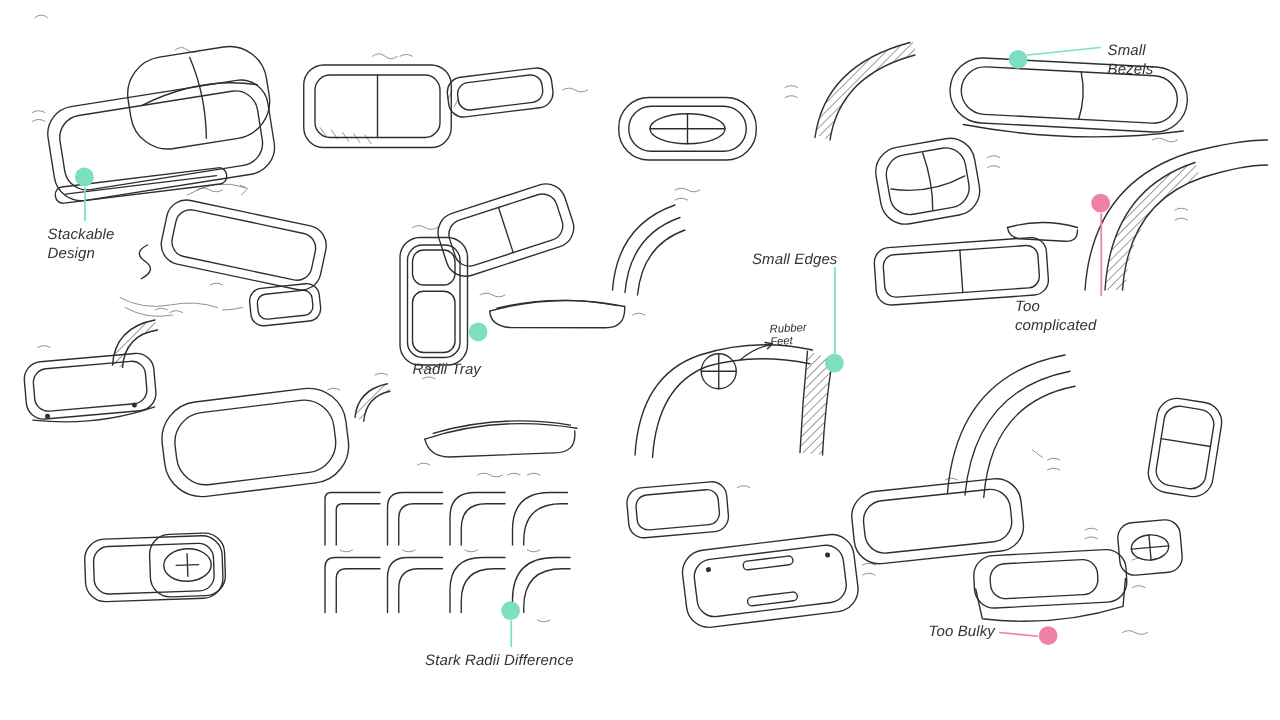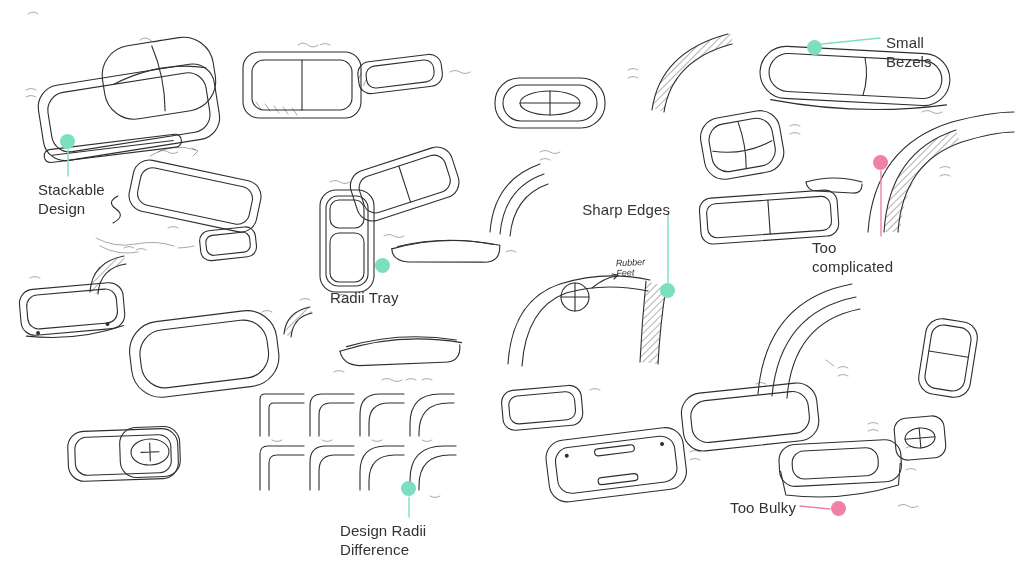--- a/index.html
+++ b/index.html
@@ -1,19 +1,19 @@
 <!DOCTYPE html>
 <html><head>
 <meta charset="utf-8">
 <style>
   html,body{margin:0;padding:0;background:#ffffff;}
   .stage{position:relative;width:1024px;height:576px;background:#ffffff;overflow:hidden;
          font-family:"Liberation Sans", sans-serif;}
   .sketch-layer{position:absolute;left:0;top:0;}
-  .ann-label{position:absolute;font-size:15px;color:#333333;
+  .ann-label{position:absolute;font-style:italic;font-size:12px;color:#333333;
              line-height:1.28;letter-spacing:.1px;}
   .ann-label.center{text-align:left;}
   .ann-label.right{text-align:right;}
   .dot{position:absolute;width:15px;height:15px;border-radius:50%;}
   .dot.teal{background:#7CDFC1;}
   .dot.pink{background:#F180A9;}
   .hand-note{position:absolute;font-size:9px;font-style:italic;color:#2e2e2e;
              transform:rotate(-3deg);line-height:1.1;width:48px;}
   .nt{stroke-width:.7;opacity:.6;}
 </style>
@@ -294,21 +294,21 @@
   <div class="dot teal" style="left:60px;top:134px;"></div>
   <div class="dot teal" style="left:375px;top:258px;"></div>
   <div class="dot teal" style="left:660px;top:283px;"></div>
   <div class="dot teal" style="left:807px;top:40px;"></div>
   <div class="dot pink" style="left:873px;top:155px;"></div>
   <div class="dot teal" style="left:401px;top:481px;"></div>
   <div class="dot pink" style="left:831px;top:501px;"></div>
 
   <div class="ann-label center" style="left:38px;top:180px;width:62px;">Stackable Design</div>
   <div class="ann-label center" style="left:330px;top:288px;width:80px;">Radii Tray</div>
-  <div class="ann-label right" style="left:578px;top:200px;width:92px;">Sharp Edges</div>
+  <div class="ann-label right" style="left:578px;top:200px;width:92px;">Small Edges</div>
   <div class="ann-label" style="left:886px;top:33px;width:52px;">Small Bezels</div>
   <div class="ann-label center" style="left:812px;top:238px;width:80px;">Too complicated</div>
-  <div class="ann-label center" style="left:340px;top:521px;width:145px;">Design Radii Difference</div>
+  <div class="ann-label center" style="left:340px;top:521px;width:145px;">Stark Radii Difference</div>
   <div class="ann-label right" style="left:728px;top:498px;width:68px;">Too Bulky</div>
 
   <div class="hand-note" style="left:616px;top:258px;">Rubber Feet</div>
 
 </div>
 
 </body></html>

